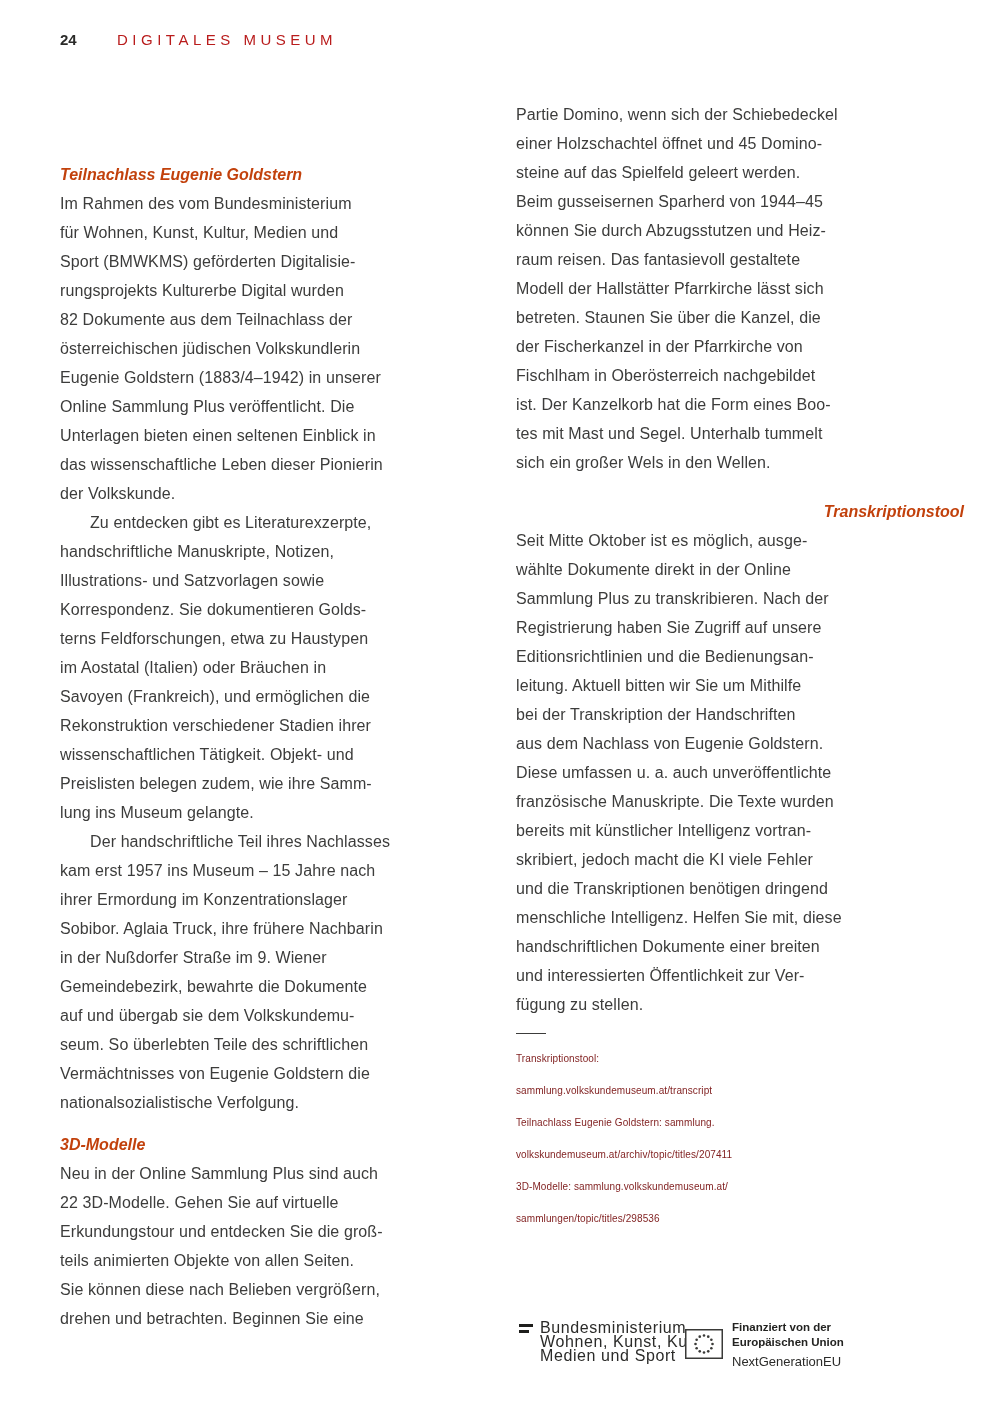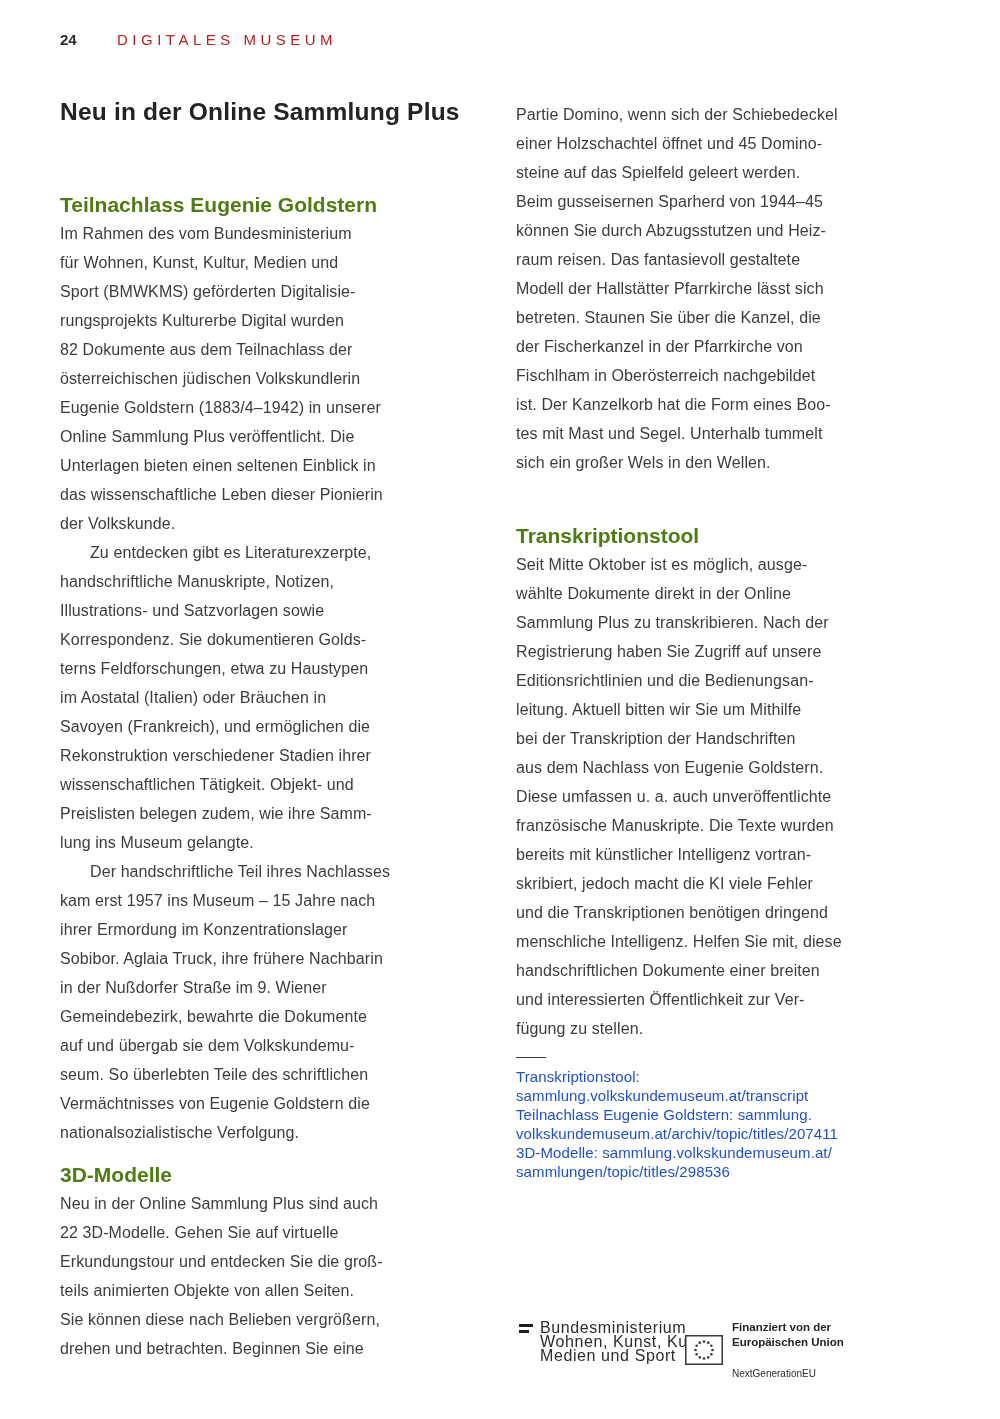--- a/index.html
+++ b/index.html
@@ -26,41 +26,41 @@
 
   
   .col-left  { position: absolute; left: 60px;  top: 97px;  width: 452px; }
   .col-right { position: absolute; left: 516px; top: 100px; width: 448px; }
 
   .article-title {
     font-size: 24.5px; font-weight: bold; line-height: 30px;
     letter-spacing: 0.2px; color: #232321; margin: 0;
   }
   .subhead {
-    font-size: 21px; font-weight: bold; line-height: 29px;
-    color: #4d7c0f; margin: 0;
+    font-size: 16px; font-weight: bold; line-height: 29px;
+    color: #c2410c; margin: 0; font-style: italic;
   }
   .subhead-first { margin-top: 63px; }
   .subhead-3d { margin-top: 13px; }
-  .subhead-transcript { margin-top: 44px; }
+  .subhead-transcript { margin-top: 20px; text-align: right; }
 
   .body-par {
     font-size: 16px; line-height: 29px; letter-spacing: 0.1px;
     margin: 0; white-space: pre-line;
   }
   .col-left .body-par-first { margin-top: 33px; }
   .indent { text-indent: 30px; }
 
   .footnote-rule {
     width: 30px; height: 0;
     border-top: 1.5px solid #3c3c3b;
     margin: 14px 0 0 0;
   }
   .footnote {
-    font-size: 15px; line-height: 19px; color: #1d4ed8;
+    font-size: 10px; line-height: 32px; color: #7f1d1d;
     margin: 9px 0 0 0; white-space: pre-line; letter-spacing: 0.1px;
   }
   .authors {
     font-size: 15.5px; line-height: 24.5px; color: #454543;
     margin: 16px 0 0 0; white-space: pre-line; letter-spacing: 0.1px;
   }
 
   
   .logo-ministry {
     position: absolute; left: 519px; top: 1321px;
@@ -78,33 +78,32 @@
   .logo-eu {
     position: absolute; left: 685px; top: 1320px;
     display: flex; align-items: center;
   }
   .eu-text { margin-left: 9px; }
   .eu-text .funded {
     font-size: 11.5px; font-weight: bold; line-height: 14.5px;
     color: #232321; white-space: pre-line;
   }
   .eu-text .nextgen {
-    font-size: 10px; line-height: 13px; color: #2b2b29; margin-top: 18px;
+    font-size: 13px; line-height: 13px; color: #2b2b29; margin-top: 6px;
   }
 </style>
 </head>
 <body>
 
 <div class="page">
 
   <div class="page-num">24</div>
   <div class="section-title">DIGITALES MUSEUM</div>
 
   <div class="col-left">
-    <h1 class="article-title">Neu in der Online Sammlung Plus</h1>
 
     <h2 class="subhead subhead-first">Teilnachlass Eugenie Goldstern</h2>
     <p class="body-par body-par-first" style="margin-top:0;">Im Rahmen des vom Bundesministerium
 für Wohnen, Kunst, Kultur, Medien und
 Sport (BMWKMS) geförderten Digitalisie-
 rungsprojekts Kulturerbe Digital wurden
 82 Dokumente aus dem Teilnachlass der
 österreichischen jüdischen Volkskundlerin
 Eugenie Goldstern (1883/4–1942) in unserer
 Online Sammlung Plus veröffentlicht. Die

